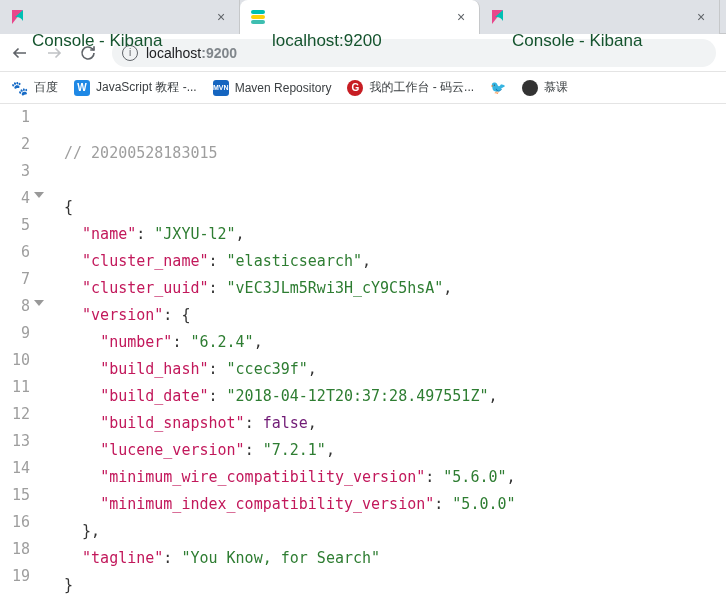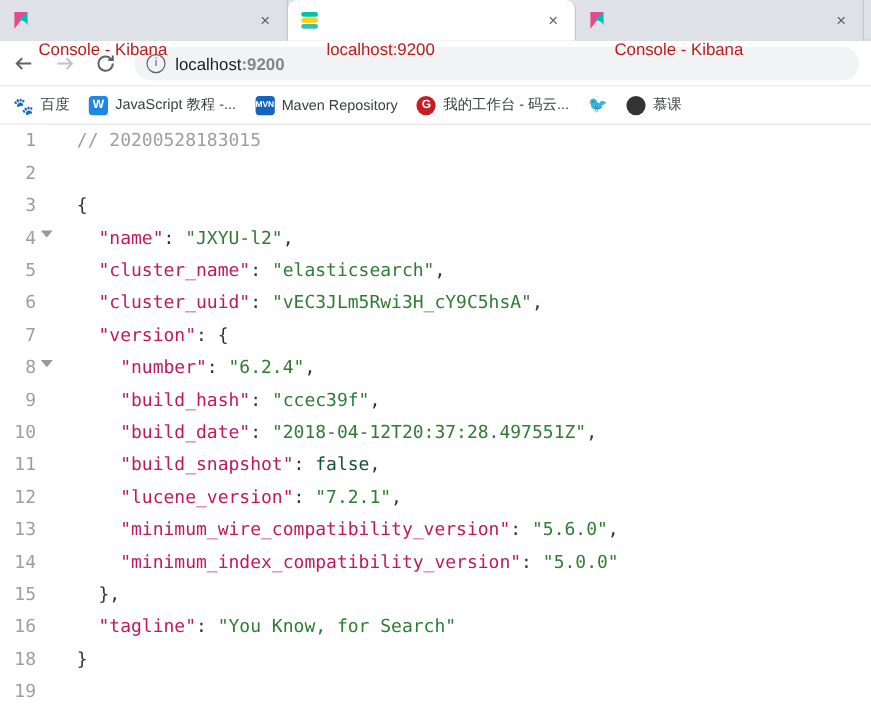--- a/index.html
+++ b/index.html
@@ -1,21 +1,21 @@
 <!DOCTYPE html>
 <html><head>
 <meta charset="utf-8">
 <style>
 * { margin: 0; padding: 0; box-sizing: border-box; }
 body { font-family: -apple-system, BlinkMacSystemFont, "Segoe UI", Arial, sans-serif; font-size: 13px; background: #fff; width: 726px; height: 600px; overflow: hidden; }
 
 .tabs { display: flex; background: #dee1e6; height: 34px; border-bottom: 1px solid #c6c8ca; }
 .tab { display: flex; align-items: center; gap: 6px; padding: 0 10px; height: 34px; min-width: 0; flex: 0 0 240px; border-right: 1px solid #c6c8ca; background: #dee1e6; cursor: pointer; position: relative; }
 .tab.active { background: #fff; border-top-left-radius: 8px; border-top-right-radius: 8px; }
-.tab-title { flex: 1; white-space: nowrap; overflow: hidden; text-overflow: ellipsis; color: #b91c1c; font-size: 14px; margin-top: 48px; }
+.tab-title { flex: 1; white-space: nowrap; overflow: hidden; text-overflow: ellipsis; color: #14532d; font-size: 17px; margin-top: 48px; }
 .tab-close { color: #5f6368; font-size: 14px; width: 16px; height: 16px; display: flex; align-items: center; justify-content: center; border-radius: 50%; }
 
 .favicon { width: 16px; height: 16px; display: inline-flex; align-items: center; justify-content: center; flex-shrink: 0; }
 .favicon-kibana svg, .favicon-es svg { width: 16px; height: 16px; }
 
 .toolbar { display: flex; align-items: center; gap: 14px; padding: 6px 10px; height: 38px; background: #fff; border-bottom: 1px solid #e4e4e4; }
 .nav-btn { width: 20px; height: 20px; display: flex; align-items: center; justify-content: center; color: #5f6368; cursor: pointer; }
 .nav-btn.disabled { color: #c0c2c5; cursor: default; }
 .addrbar { flex: 1; display: flex; align-items: center; gap: 8px; background: #f1f3f4; border-radius: 14px; height: 28px; padding: 0 10px; }
 .addr-icon { width: 16px; height: 16px; border: 1px solid #5f6368; border-radius: 50%; display: flex; align-items: center; justify-content: center; font-size: 10px; color: #5f6368; }
@@ -23,28 +23,28 @@
 .addr-text .dim { color: #80868b; font-weight: bold; }
 
 .bookmarks { display: flex; align-items: center; gap: 16px; padding: 6px 12px; height: 32px; background: #fff; border-bottom: 1px solid #e4e4e4; overflow: hidden; white-space: nowrap; }
 .bm { display: flex; align-items: center; gap: 6px; color: #3c4043; font-size: 12px; cursor: pointer; flex-shrink: 0; }
 .bm-icon { width: 16px; height: 16px; display: inline-flex; align-items: center; justify-content: center; border-radius: 3px; flex-shrink: 0; }
 
 .code-area { display: flex; font-family: Consolas, Menlo, monospace; font-size: 15px; line-height: 27px; }
 .gutter { width: 40px; text-align: right; padding-right: 10px; color: #9e9e9e; background: #fff; user-select: none; }
 .gutter-line { height: 27px; position: relative; }
 .fold { position: absolute; right: -14px; top: 7px; width: 0; height: 0; border-left: 5px solid transparent; border-right: 5px solid transparent; border-top: 6px solid #999; cursor: pointer; }
-.code { padding-left: 24px; flex: 1; }
+.code { padding-left: 24px; flex: 1; margin-top: 36px; }
 .code-line { height: 27px; white-space: pre; }
 
 .comment { color: #9e9e9e; }
 .punct { color: #333; }
 .key { color: #c2185b; }
 .str { color: #2e7d32; }
-.bool { color: #14532d; }
+.bool { color: #701a75; }
 </style>
 </head>
 <body>
 
 <div class="tabs">
   <div class="tab">
     <span class="favicon favicon-kibana">
         <svg viewBox="0 0 16 16">
           <path d="M2 1 L13 1 L2 15 Z" fill="#e8478b"></path>
           <path d="M5 8 L13 1 L13 12 A8 8 0 0 0 5 8" fill="#00bfb3"></path>

